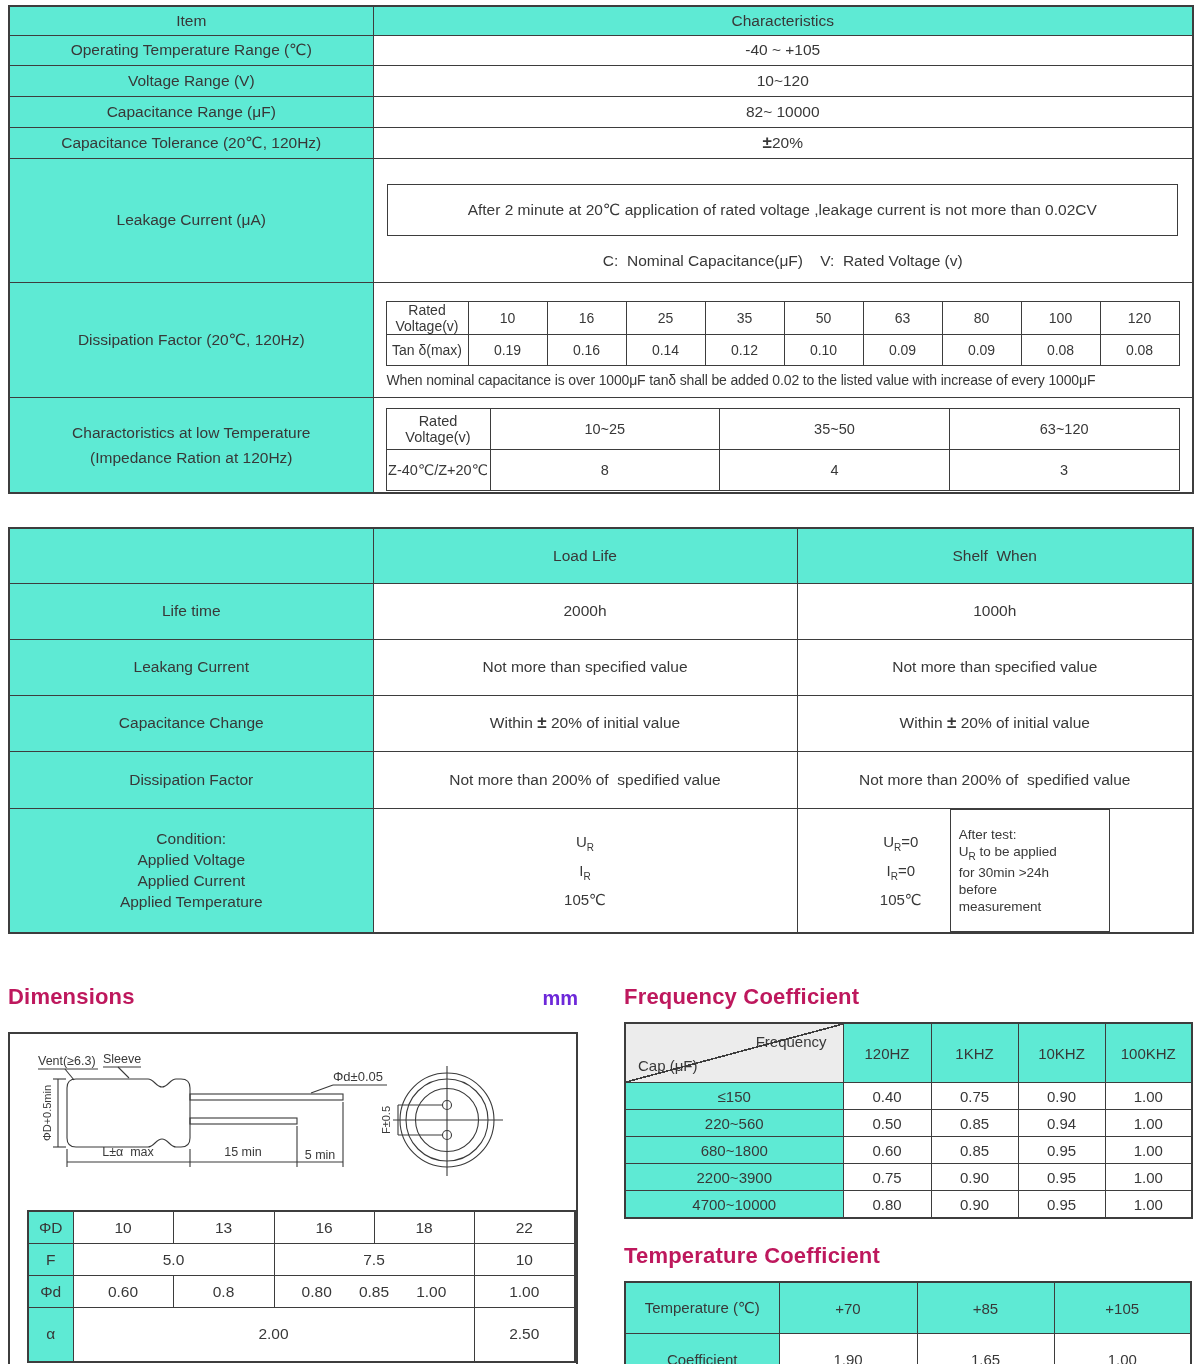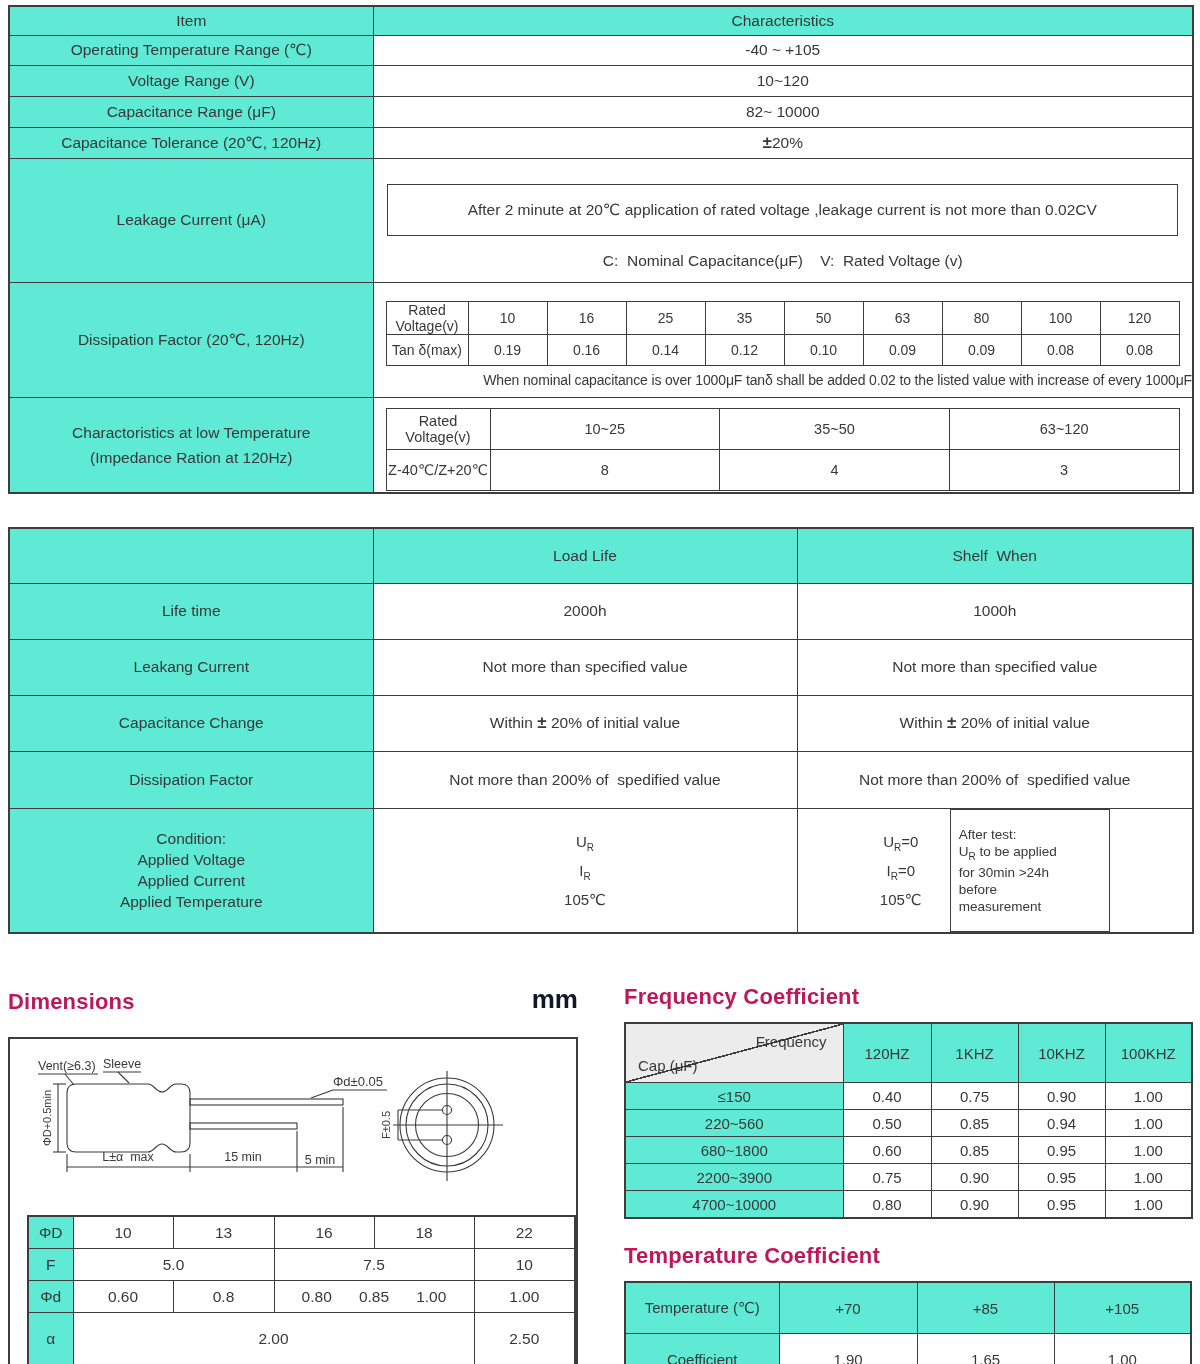--- a/index.html
+++ b/index.html
@@ -19,41 +19,41 @@
   .leak-cell{vertical-align:top;}
   .leak-box{margin:14px 14px 0 13px;height:50px;border:1.5px solid #3d3d3d;
             display:flex;align-items:center;justify-content:center;font-size:15.5px;}
   .leak-note{margin-top:16px;text-align:center;font-size:15.5px;}
   .sub-cell{vertical-align:top;text-align:left;}
   .inner{border:1.5px solid #3d3d3d;}
   .inner td{font-size:14px;}
   .diss-table{width:794px;margin:10px 0 0 12px;}
   .diss-table td{height:30px;}
   .rv-label{font-size:12px;}
-  .diss-note{margin:6px 0 0 13px;font-size:14px;text-align:right;letter-spacing:-0.15px;}
+  .diss-note{margin:6px 0 0 13px;font-size:14px;text-align:left;letter-spacing:-0.15px;}
   .lt-table{width:794px;margin:9px 0 0 12px;}
   .lt-table td{height:40px;font-size:14.5px;}
   .lt-z{font-size:12.5px;}
   .two-line div{line-height:25px;}
 
   
   .life{width:1184px;margin:33px 0 0 8px;}
   .cond-label div{line-height:21px;}
   .cond-lines div{line-height:23px;font-size:15px;}
   .shelf-wrap{display:flex;align-items:center;justify-content:center;gap:28px;}
   .after-box{width:142px;border:1.5px solid #3d3d3d;padding:16px 8px;text-align:left;
              font-size:13.5px;line-height:17px;}
 
   
   .bottom{display:flex;justify-content:space-between;margin:50px 8px 0 8px;}
   .dim-col{width:570px;}
   .coef-col{width:568px;}
   .h-title{font-size:22px;font-weight:600;color:#be185d;letter-spacing:0.2px;}
   .dim-head{display:flex;justify-content:space-between;align-items:flex-end;}
-  .dim-unit{font-size:26px;font-weight:600;color:#0f172a;}
+  .dim-unit{font-size:20px;font-weight:600;color:#6d28d9;}
   .dim-box{margin-top:22px;border:2px solid #3d3d3d;height:340px;}
   .dim-svg{display:block;margin:2px 0 0 0;}
   .dim-svg line,.dim-svg path,.dim-svg rect,.dim-svg circle{stroke:#3a3a3a;stroke-width:1.1;fill:none;}
   .dim-svg text{fill:#3a3a3a;font-size:12.5px;stroke:none;font-family:"Liberation Sans","DejaVu Sans",sans-serif;}
   .dim-table{width:549px;margin:0 0 0 17px;border-radius:29px;}
   .dim-table td{height:31px;}
   .spread{display:flex;justify-content:space-evenly;align-items:center;}
 
   .freq-table{width:567px;margin-top:12px;}
   .freq-table td{height:26px;font-size:15px;}

